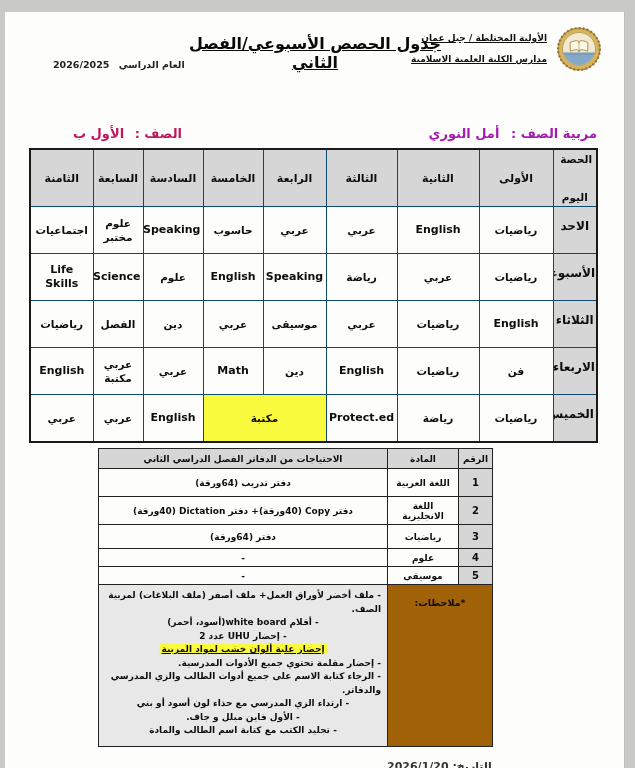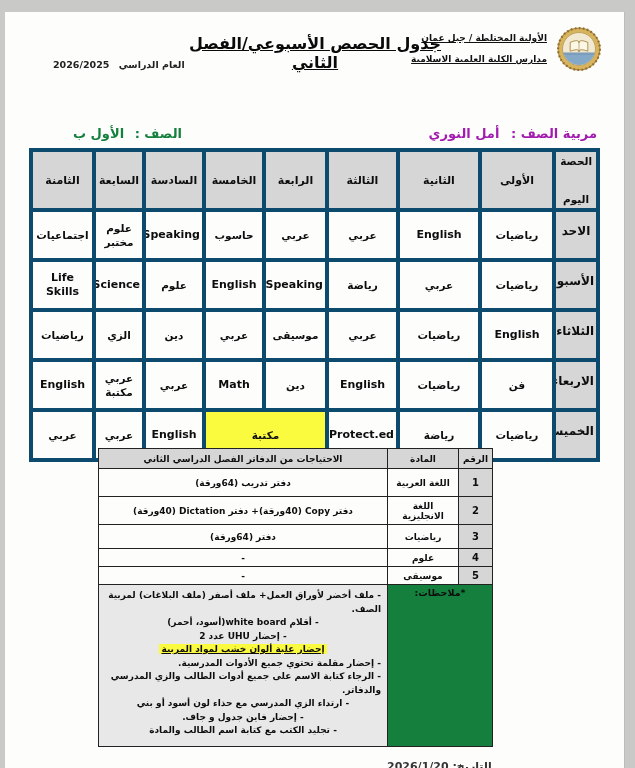--- a/index.html
+++ b/index.html
@@ -35,31 +35,31 @@
     font-size:9.5px;font-weight:bold;color:#222;
   }
   .year-line .val{margin-right:6px;}
   .teacher-line{
     position:absolute;top:114px;right:28px;direction:rtl;
     font-size:13px;font-weight:bold;color:#a21caf;
   }
   .teacher-line .name{margin-right:7px;}
   .class-line{
     position:absolute;top:114px;left:68px;direction:rtl;
-    font-size:13px;font-weight:bold;color:#15803d;
+    font-size:13px;font-weight:bold;color:#be185d;
   }
   .class-line .name{margin-right:6px;}
   
   table{border-collapse:collapse;}
   #timetable{
     position:absolute;left:24px;top:136px;width:567px;
     direction:rtl;table-layout:fixed;
   }
   #timetable th,#timetable td{
-    border:4px solid #0c4a6e;text-align:center;vertical-align:middle;
+    border:1px solid #0c4a6e;text-align:center;vertical-align:middle;
     font-weight:bold;color:#0d0d0d;padding:1px 2px;overflow:hidden;
   }
   #timetable{border:2px solid #1a1a1a;}
   #timetable th.period{background:#d6d6d6;font-size:11px;height:52px;}
   #timetable th.corner{background:#d6d6d6;padding:2px 4px;height:52px;}
   .corner-wrap{display:flex;flex-direction:column;justify-content:space-between;height:50px;}
   .corner-top{text-align:right;font-size:10.5px;font-weight:bold;}
   .corner-bottom{text-align:center;font-size:10.5px;font-weight:bold;}
   #timetable th.day{background:#d6d6d6;font-size:12px;padding-top:12px;vertical-align:top;}
   #timetable td{font-size:10.5px;height:44px;background:#fdfdfc;line-height:14px;}
@@ -75,21 +75,21 @@
     border:1px solid #222;text-align:center;vertical-align:middle;
     color:#0d0d0d;padding:1px 3px;
   }
   #supplies th{background:#d6d6d6;font-size:9px;font-weight:bold;height:17px;}
   #supplies td{font-size:9px;font-weight:bold;background:#fdfdfc;}
   #supplies td.num{background:#d6d6d6;font-size:10px;}
   #supplies tbody tr:nth-child(1) td,#supplies tbody tr:nth-child(2) td{height:25px;}
   #supplies tbody tr:nth-child(3) td{height:21px;}
   #supplies tbody tr:nth-child(4) td,#supplies tbody tr:nth-child(5) td{height:15px;}
   #supplies td.notes-label-cell{
-    background:#15803d;vertical-align:top;padding-top:2px;
+    background:#a16207;vertical-align:top;padding-top:12px;
     font-size:9.5px;text-align:center;
   }
   #supplies td.notes-cell{
     background:#e8e8e8;vertical-align:top;padding:4px 6px 8px 6px;height:118px;
   }
   .note-line{font-size:9px;font-weight:bold;line-height:13.5px;direction:rtl;}
   .note-line.center{text-align:center;}
   .note-line.right{text-align:right;}
   .note-line .hl-text{
     background:#fafa3e;text-decoration:underline;padding:0 2px;
@@ -198,21 +198,21 @@
           <td class="latin">Life Skills</td>
         </tr>
         <tr>
           <th class="day">الثلاثاء</th>
           <td class="latin">English</td>
           <td>رياضيات</td>
           <td>عربي</td>
           <td>موسيقى</td>
           <td>عربي</td>
           <td>دين</td>
-          <td>الزي</td>
+          <td>الفصل</td>
           <td>رياضيات</td>
         </tr>
         <tr>
           <th class="day">الاربعاء</th>
           <td>فن</td>
           <td>رياضيات</td>
           <td class="latin">English</td>
           <td>دين</td>
           <td class="latin">Math</td>
           <td>عربي</td>
@@ -274,21 +274,21 @@
         <tr>
           <td class="notes-label-cell" colspan="2">*ملاحظات:</td>
           <td class="notes-cell">
             <div class="note-line right">- ملف أخضر لأوراق العمل+ ملف أصفر (ملف البلاغات) لمربية الصف.</div>
             <div class="note-line center">- أقلام white board(أسود، أحمر)</div>
             <div class="note-line center">- إحضار UHU عدد 2</div>
             <div class="note-line center"><span class="hl-text">إحضار علبة ألوان خشب لمواد المربية</span></div>
             <div class="note-line right">- إحضار مقلمة تحتوي جميع الأدوات المدرسية.</div>
             <div class="note-line right">- الرجاء كتابة الاسم على جميع أدوات الطالب والزي المدرسي والدفاتر.</div>
             <div class="note-line center">- ارتداء الزي المدرسي مع حذاء لون أسود أو بني</div>
-            <div class="note-line center">- إحضار فاين جدول و جاف.</div>
+            <div class="note-line center">- الأول فاين مبلل و جاف.</div>
             <div class="note-line center">- تجليد الكتب مع كتابة اسم الطالب والمادة</div>
           </td>
         </tr>
       </tbody>
     </table>
 
   <div class="footer-date">التاريخ: 2026/1/20</div>
 
 </div>
 

